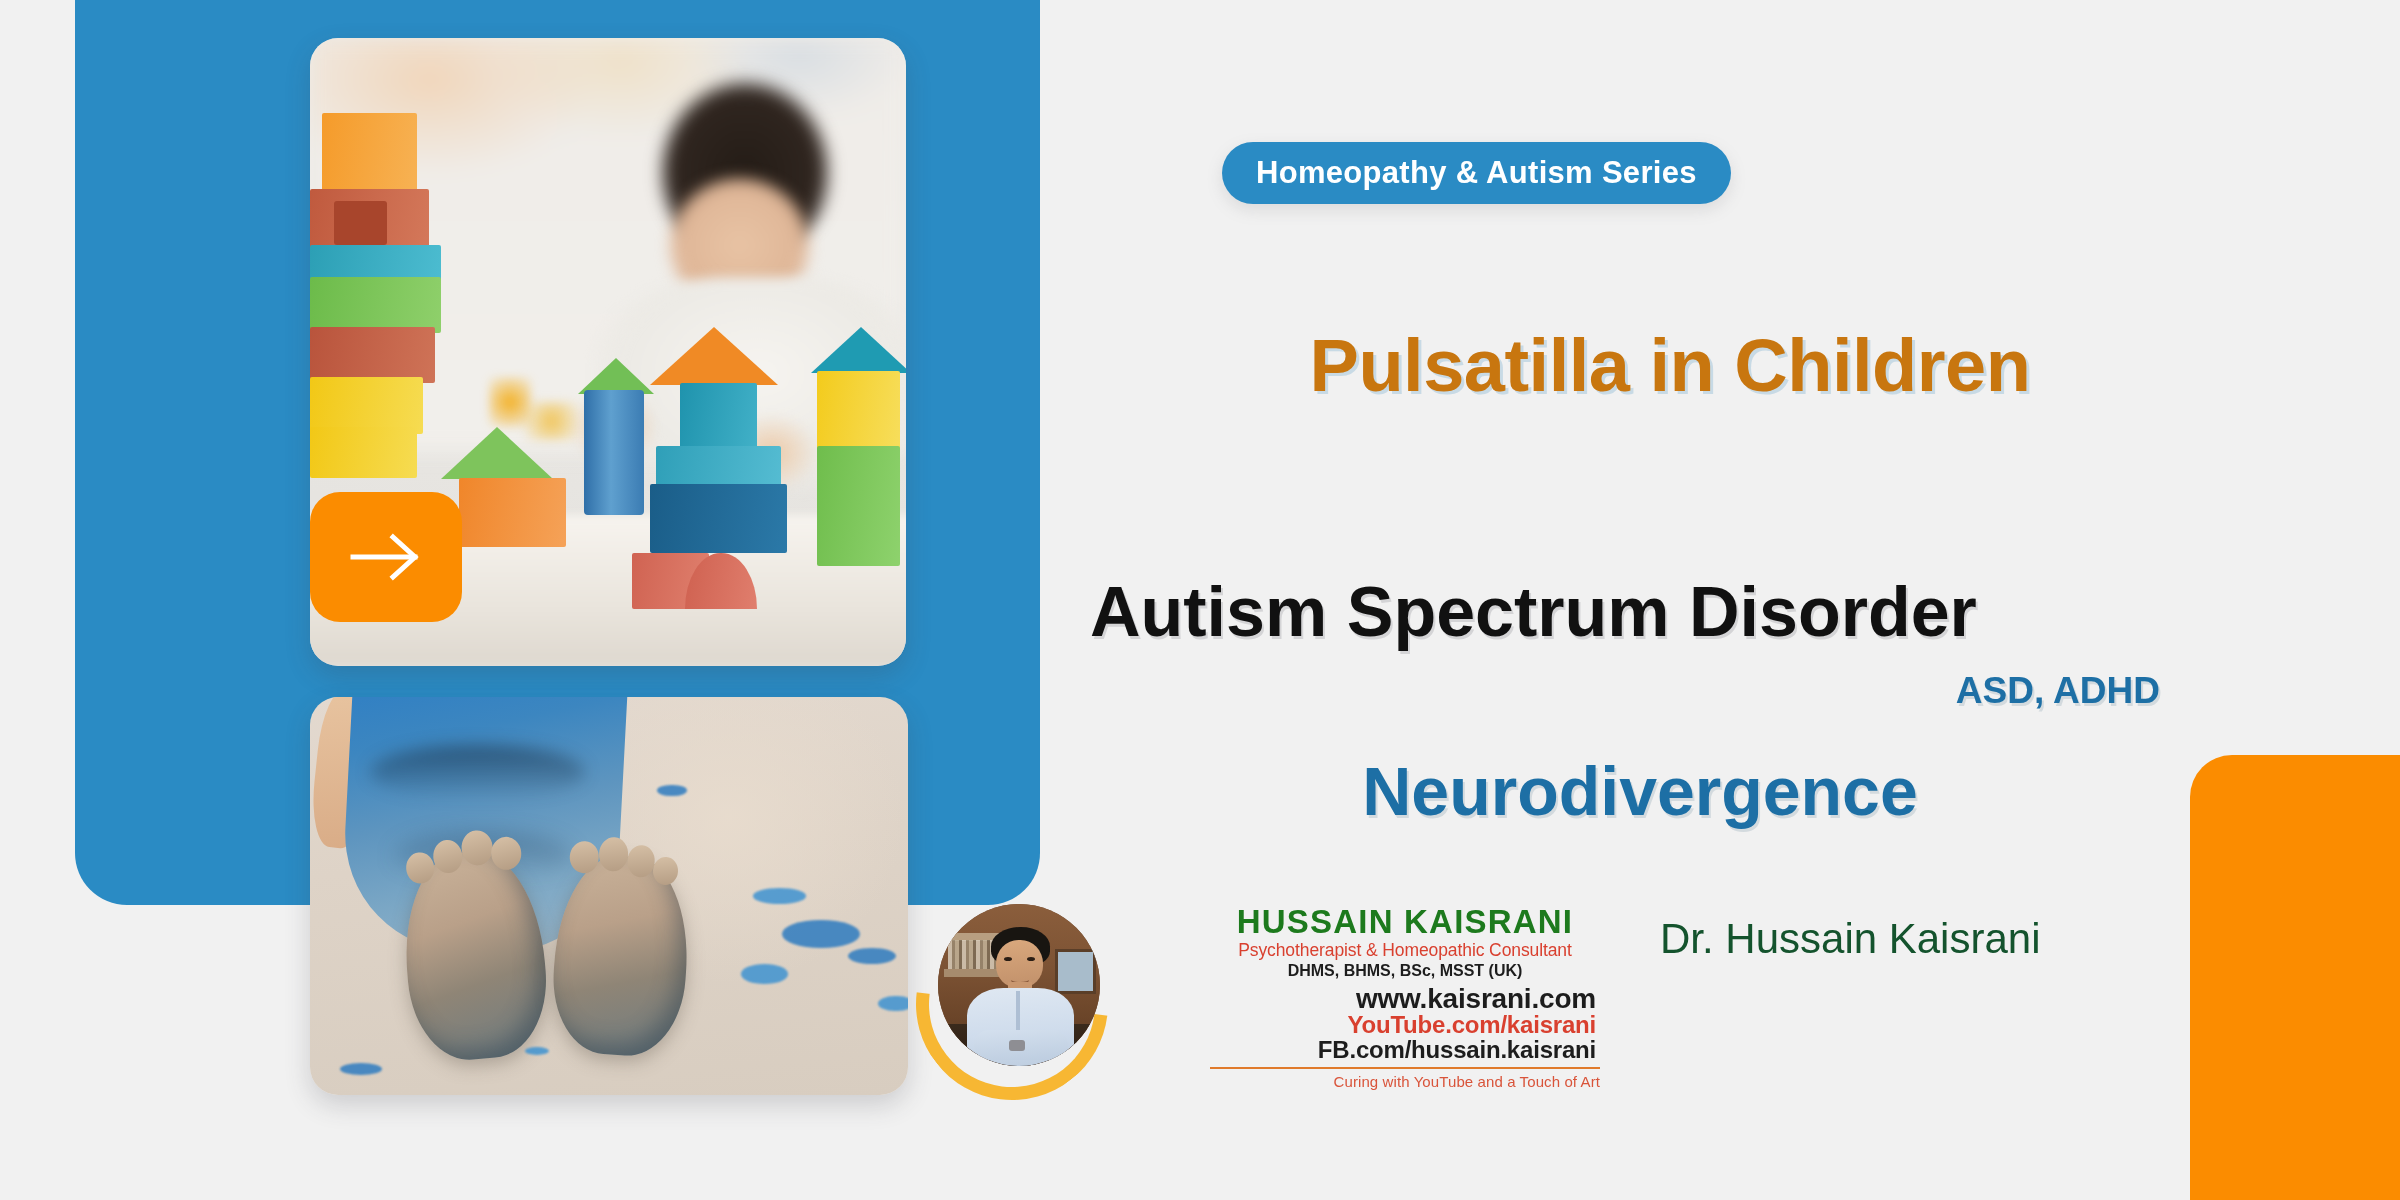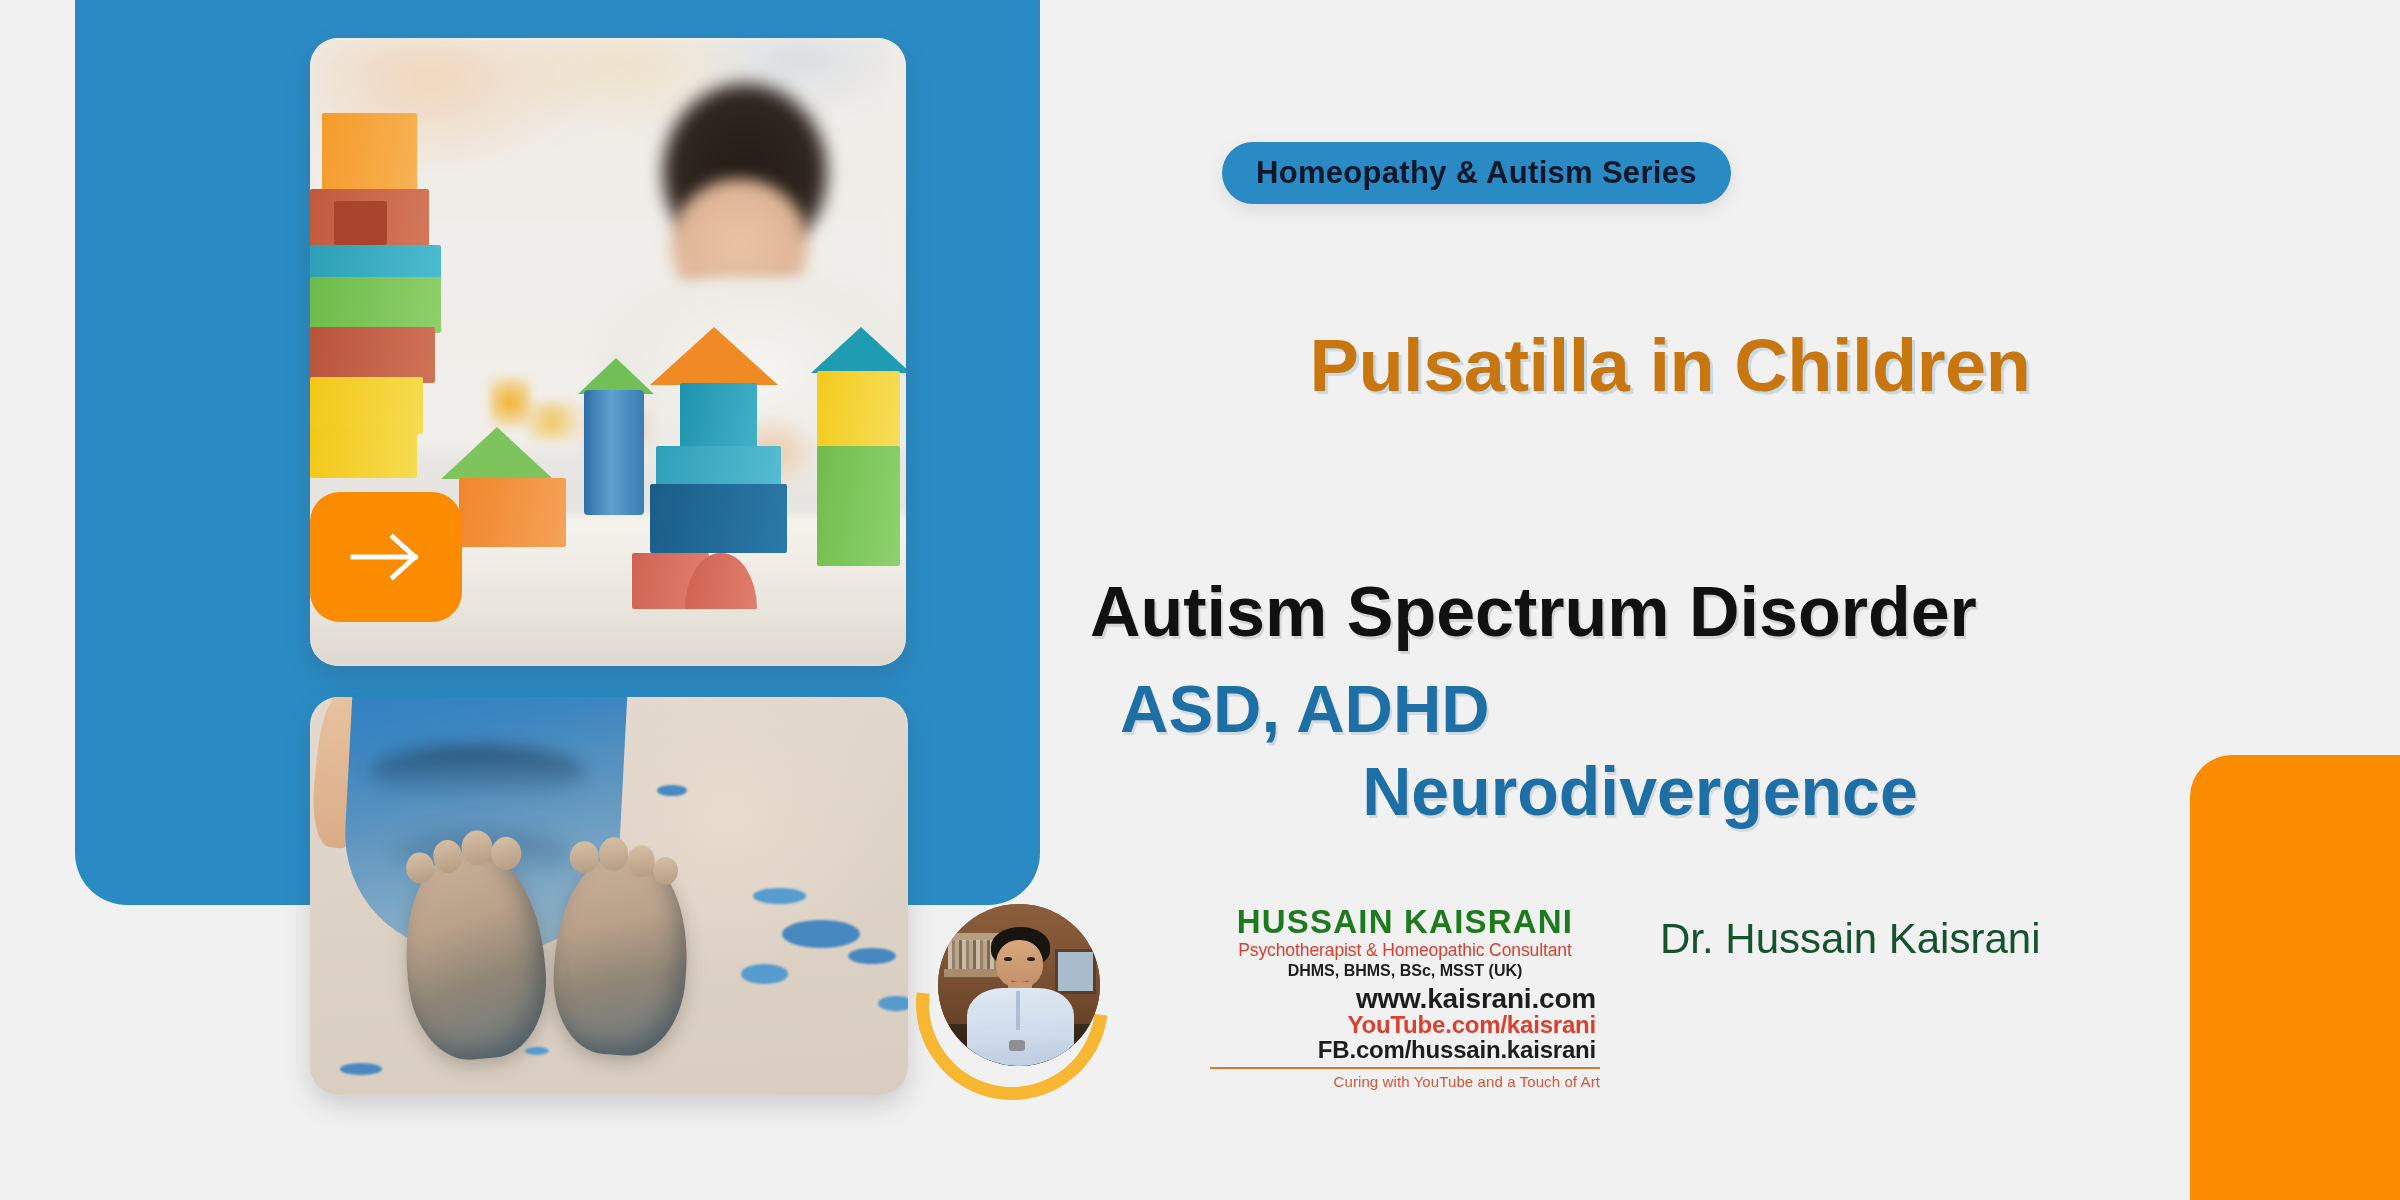--- a/index.html
+++ b/index.html
@@ -243,21 +243,21 @@
   .badge {
     position: absolute;
     left: 1222px;
     top: 142px;
     height: 62px;
     padding: 0 34px;
     background: #2a8bc4;
     border-radius: 34px;
     display: flex;
     align-items: center;
-    color: #0f172a;
+    color: #ffffff;
     font-size: 31px;
     font-weight: bold;
     letter-spacing: 0.3px;
     white-space: nowrap;
     box-shadow: 0 6px 16px rgba(120,120,130,0.18);
   }
 
   .title {
     position: absolute;
     left: 1150px;
@@ -292,22 +292,22 @@
     font-weight: bold;
     color: #111111;
     text-shadow: 2px 3px 0 rgba(170,170,175,0.40);
     white-space: nowrap;
   }
   .sub3 {
     position: absolute;
     left: 1120px;
     top: 670px;
     width: 1040px;
-    text-align: left;
-    font-size: 67px;
+    text-align: right;
+    font-size: 37px;
     font-weight: bold;
     color: #1d6fa5;
     text-shadow: 2px 3px 0 rgba(175,190,200,0.45);
     white-space: nowrap;
   }
   .sub4 {
     position: absolute;
     left: 1100px;
     top: 752px;
     width: 1080px;

